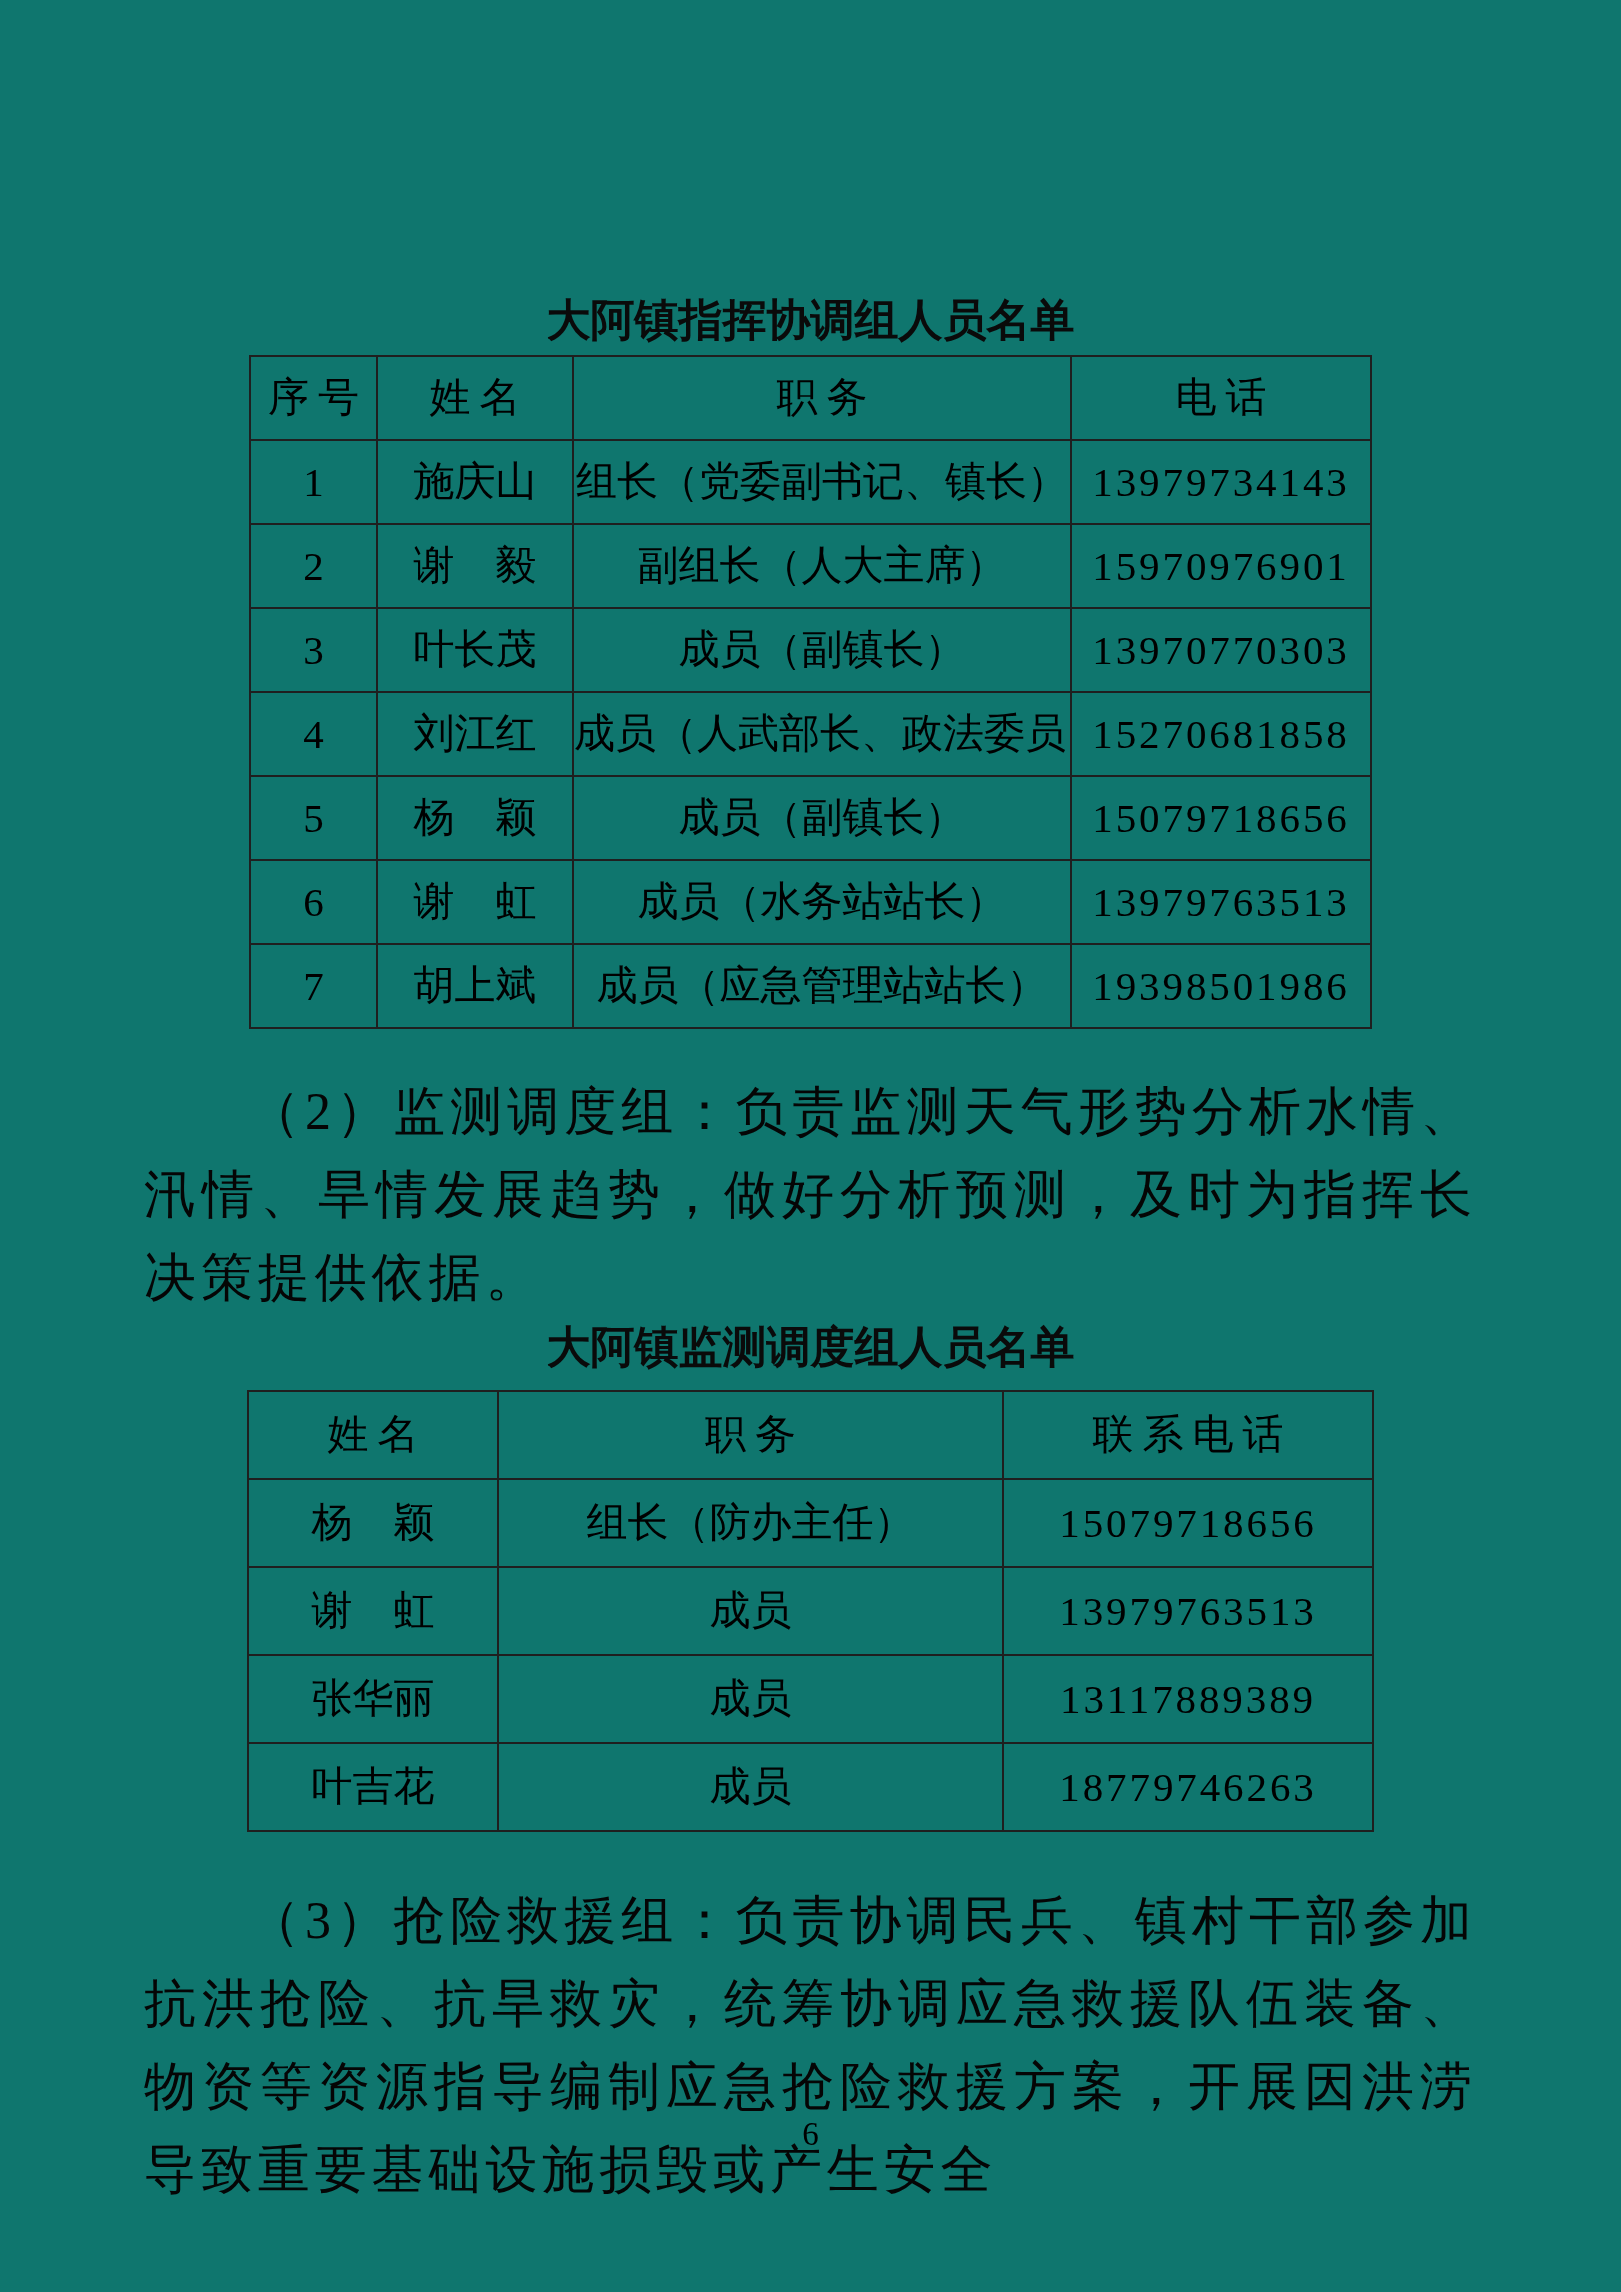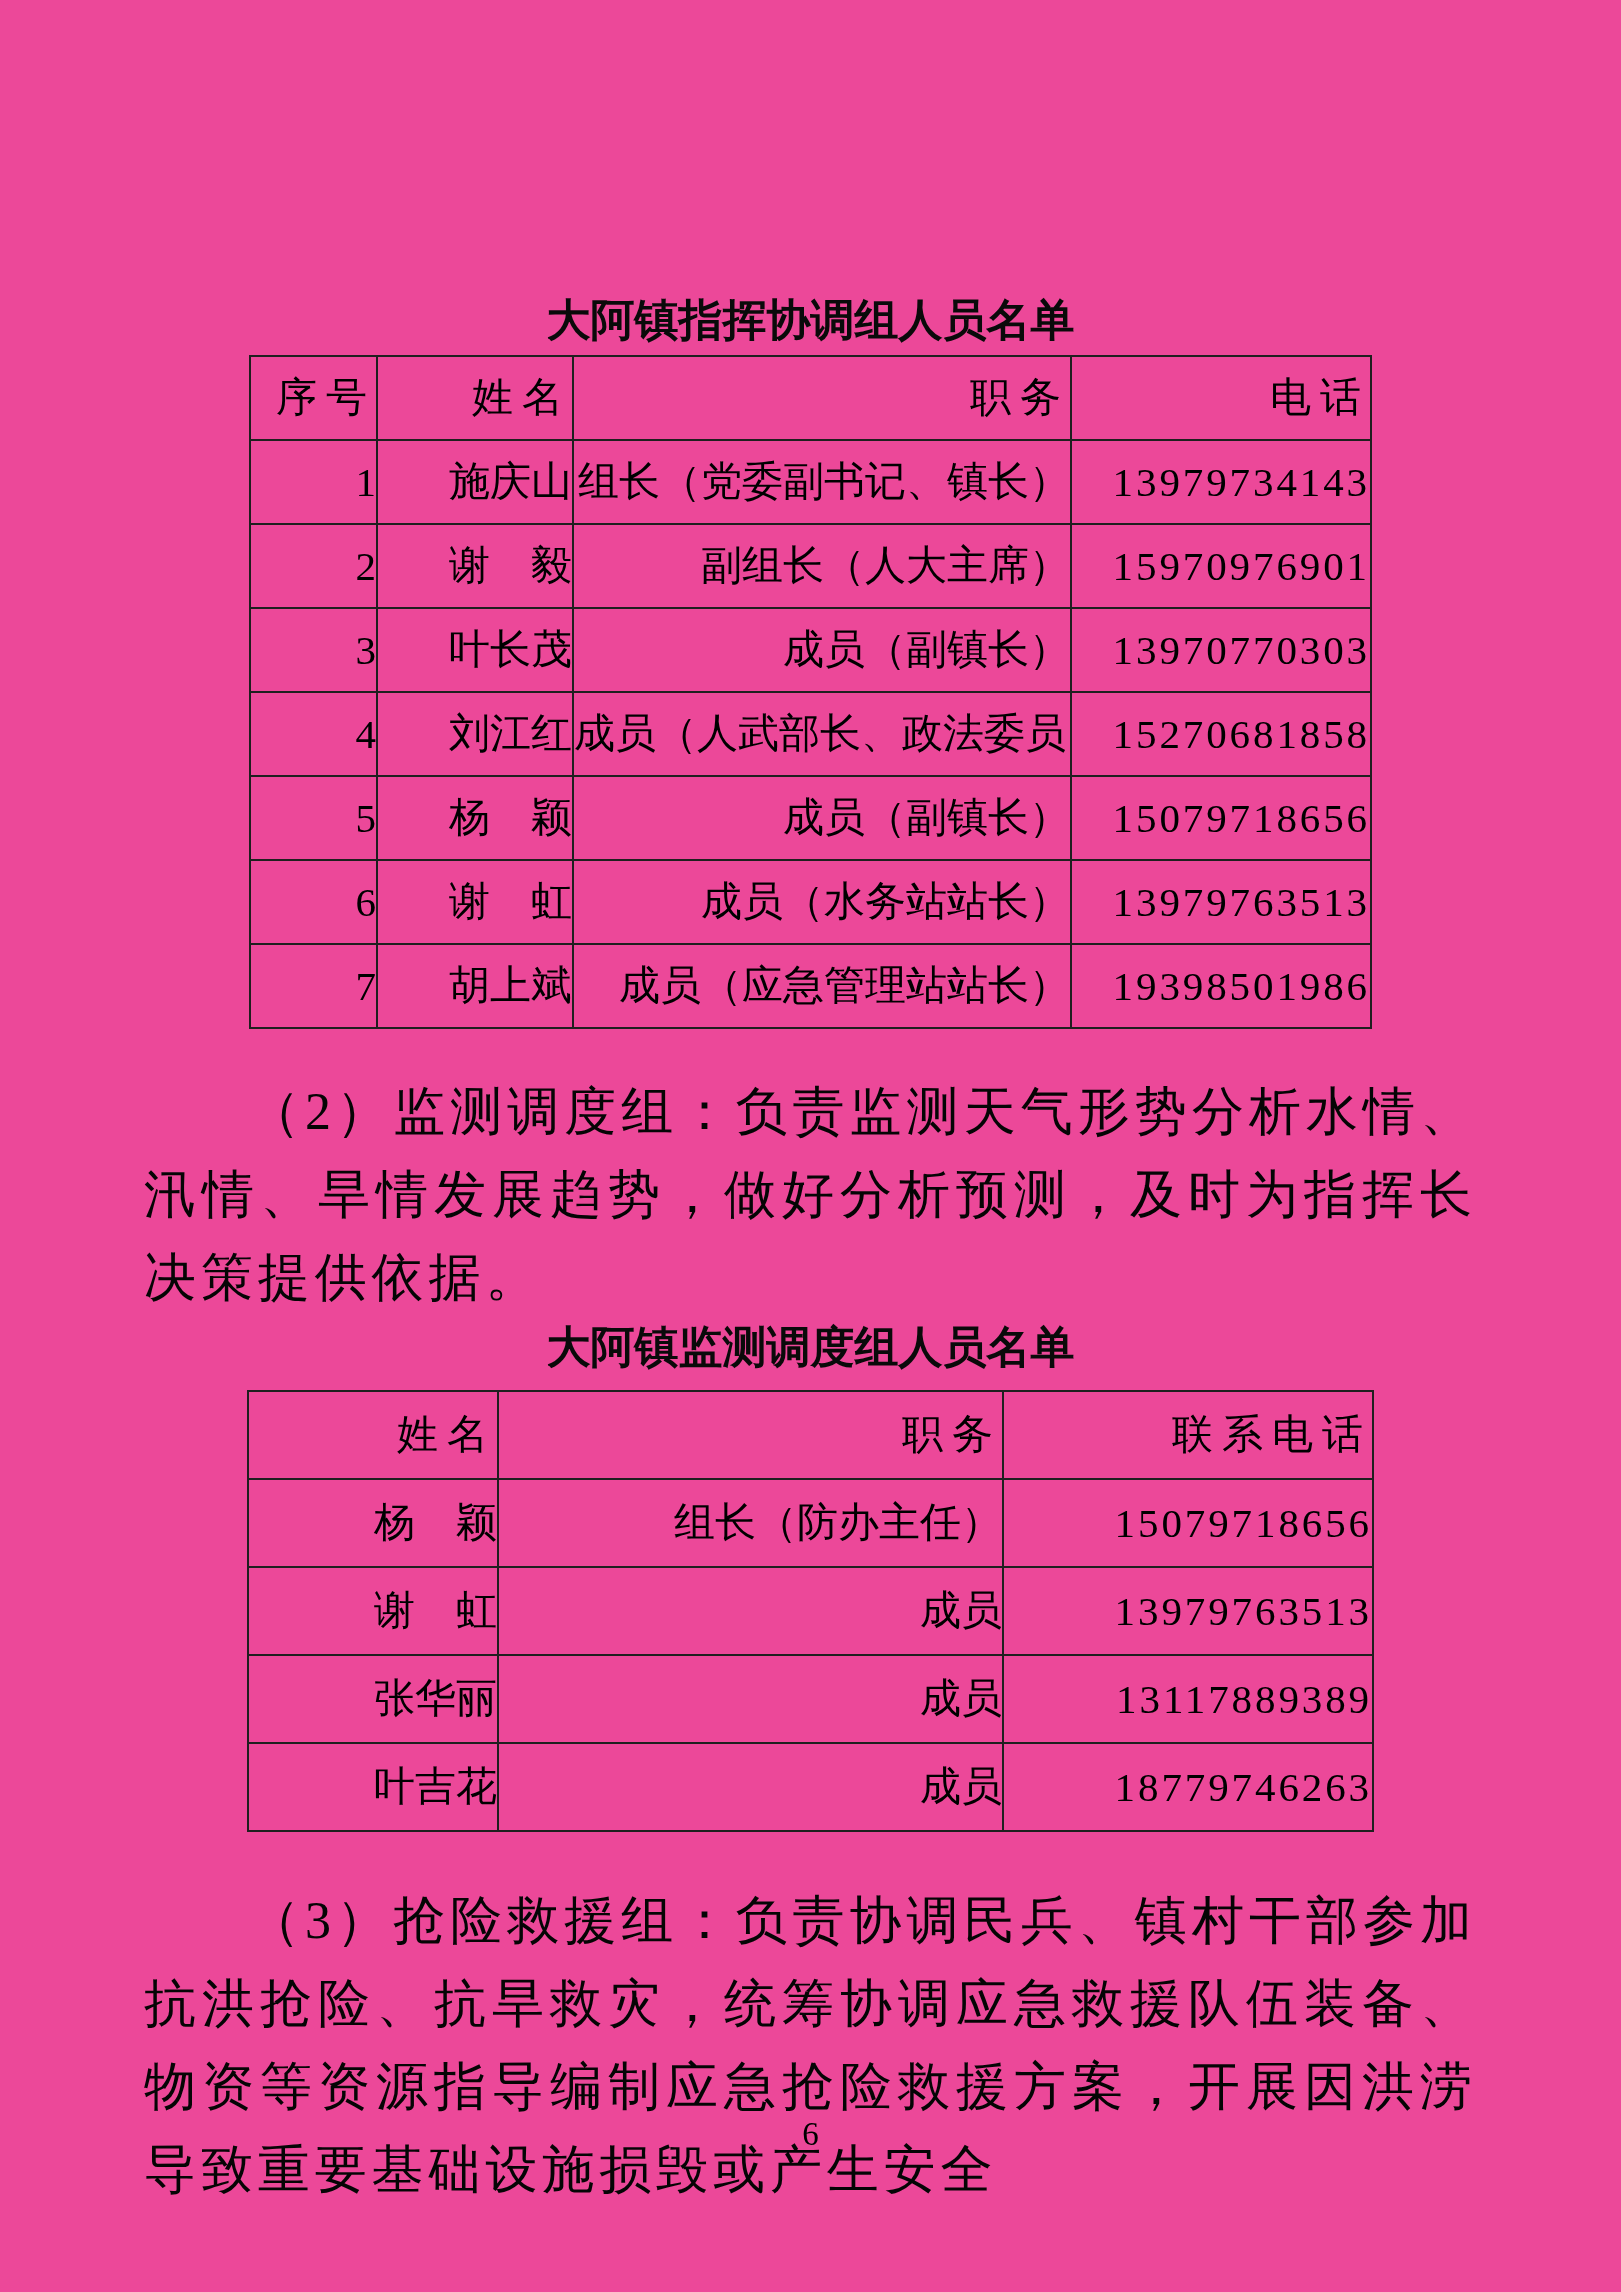--- a/index.html
+++ b/index.html
@@ -1,19 +1,19 @@
 <!DOCTYPE html>
 <html><head>
 <meta charset="utf-8">
 <style>
   html,body { margin:0; padding:0; background:#ffffff; }
   .page {
     position:relative;
     width:1621px; height:2293px;
-    background:#ec4899;
+    background:#0f766e;
     color:#000;
     font-family:"Liberation Serif","DejaVu Serif",serif;
     overflow:hidden;
   }
   .content { position:absolute; left:144px; top:0; width:1333px; }
 
   .doc-title {
     font-family:"Liberation Sans","DejaVu Sans",sans-serif;
     font-weight:700;
     font-size:44px; line-height:55px;
@@ -25,21 +25,21 @@
   .t2-title { margin-top:0; margin-bottom:16px; }
 
   .tbl {
     border-collapse:collapse;
     table-layout:fixed;
     margin:0 auto;
     border:2.9px solid #1f1f1f;
   }
   .tbl th, .tbl td {
     border:2px solid #1f1f1f;
-    text-align:right;
+    text-align:center;
     vertical-align:middle;
     font-weight:400;
     font-size:41px;
     padding:0;
     overflow:hidden;
     white-space:nowrap;
   }
   .tbl th { letter-spacing:0.22em; text-indent:0.22em; }
   .tbl1 { width:1121px; }
   .tbl1 tr { height:84px; }

